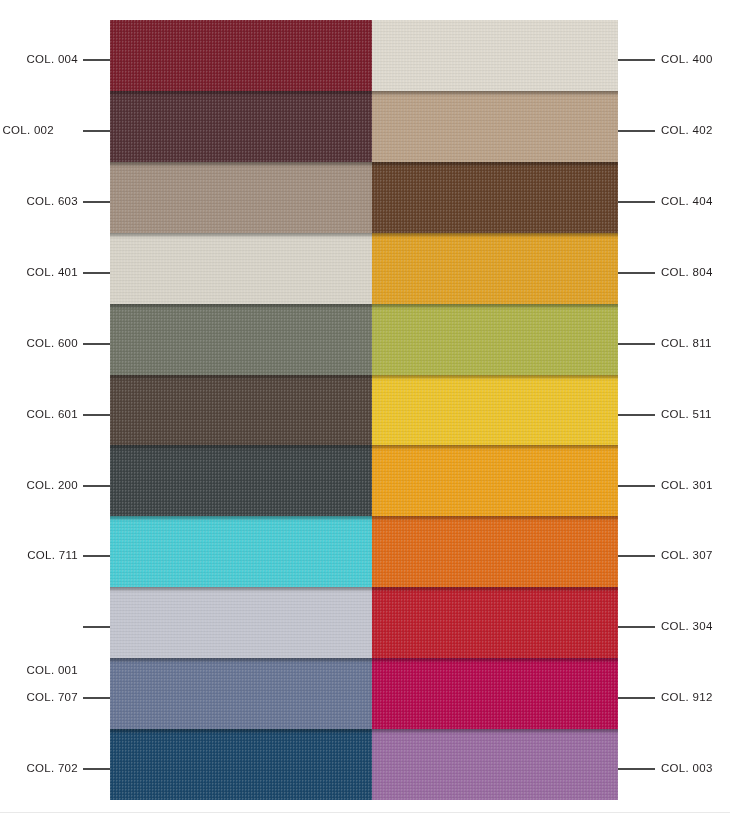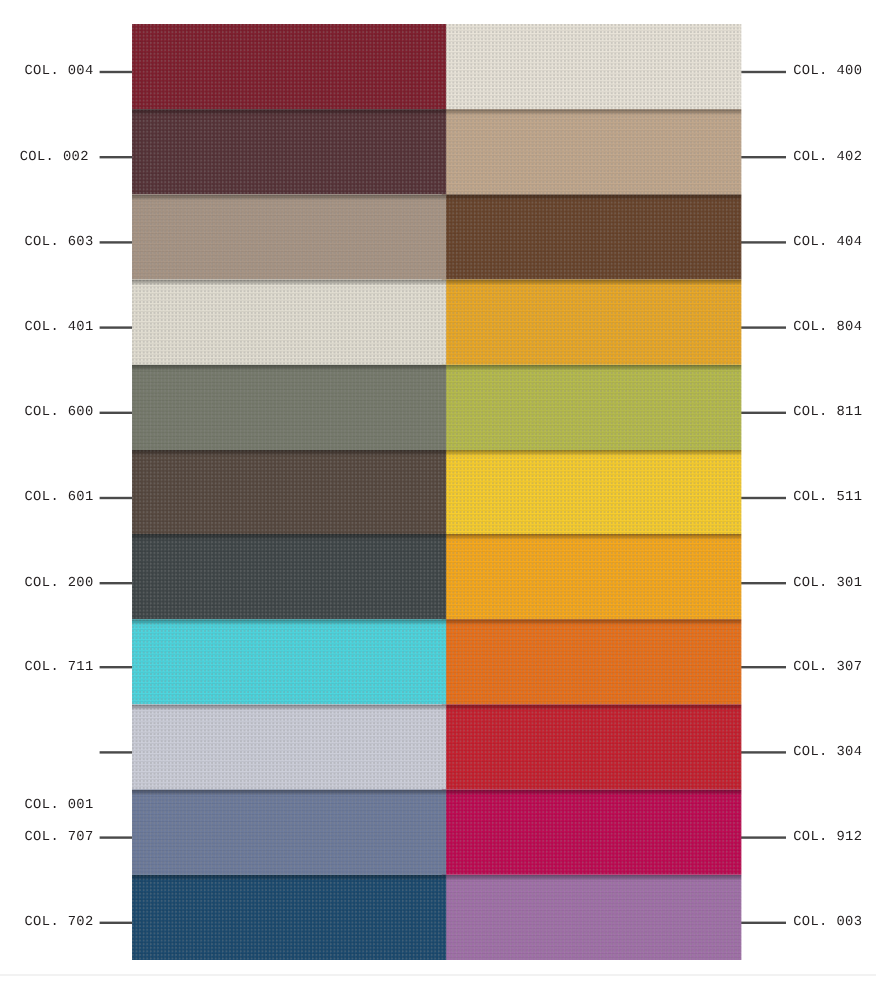--- a/index.html
+++ b/index.html
@@ -112,21 +112,21 @@
     background: #111111;
     top: -5.5px;
   }
   .lbl {
     position: absolute;
     font-size: 11.5px;
     color: #231f20;
     letter-spacing: 0.3px;
     white-space: nowrap;
     top: -7px;
-    font-family: Liberation Mono, monospace;
+    font-family: Liberation Sans, sans-serif;
   }
   .lbl-left  { text-align: right; right: 0; }
   .lbl-right { text-align: left;  left: 0; }
 
   #bottom-rule {
     position: absolute;
     left: 0;
     top: 812px;
     width: 730px;
     height: 1px;
@@ -245,21 +245,21 @@
 
   <div id="callouts">
       <div class="callout" style="top: 60.0636px; left: 0px; width: 730px;">
         <div class="lead" style="left: 83px; width: 50px;"></div>
         <div class="dot" style="left: 127.5px;"></div>
         <div class="lbl lbl-left" style="right: 652px;">COL. 004</div>
       </div>
       <div class="callout" style="top: 130.973px; left: 0px; width: 730px;">
         <div class="lead" style="left: 83px; width: 50px;"></div>
         <div class="dot" style="left: 127.5px;"></div>
-        <div class="lbl lbl-left" style="right: 656px; text-align: center;">COL. 002</div>
+        <div class="lbl lbl-left" style="right: 676px; text-align: center;">COL. 002</div>
       </div>
       <div class="callout" style="top: 201.882px; left: 0px; width: 730px;">
         <div class="lead" style="left: 83px; width: 50px;"></div>
         <div class="dot" style="left: 127.5px;"></div>
         <div class="lbl lbl-left" style="right: 652px;">COL. 603</div>
       </div>
       <div class="callout" style="top: 272.791px; left: 0px; width: 730px;">
         <div class="lead" style="left: 83px; width: 50px;"></div>
         <div class="dot" style="left: 127.5px;"></div>
         <div class="lbl lbl-left" style="right: 652px;">COL. 401</div>

